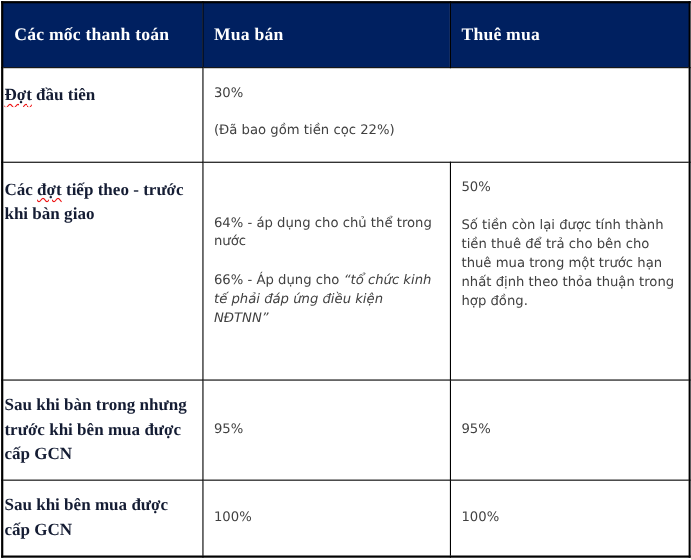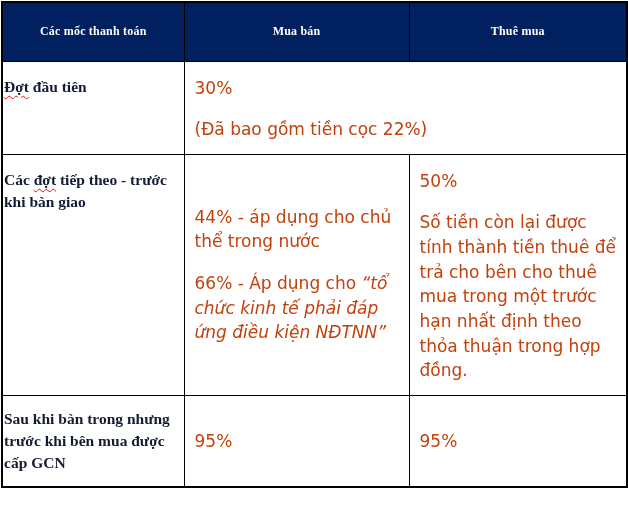--- a/index.html
+++ b/index.html
@@ -18,38 +18,38 @@
   th, td {
     border: 1px solid #000000;
     padding: 12px 10px;
     box-sizing: border-box;
   }
   th {
     background: #002060;
     color: #ffffff;
     font-family: "Liberation Serif", "DejaVu Serif", serif;
     font-weight: bold;
-    font-size: 12px;
-    text-align: center;
+    font-size: 16px;
+    text-align: left;
     vertical-align: middle;
     height: 59px;
     letter-spacing: 0.2px;
   }
   td.label-cell {
     font-family: "Liberation Serif", "DejaVu Serif", serif;
     font-weight: bold;
     font-size: 15.5px;
     color: #141c33;
     line-height: 1.42;
     padding-left: 1px;
     padding-right: 6px;
   }
   td.body-cell {
-    font-size: 17px;
-    color: #c2410c;
+    font-size: 12px;
+    color: #404040;
     line-height: 1.45;
   }
   .v-top { vertical-align: top; padding-top: 14px; }
   .v-mid { vertical-align: middle; }
   td p { margin: 0 0 17px 0; }
   td p:last-child { margin-bottom: 0; }
   .sq {
     text-decoration: underline;
     text-decoration-style: wavy;
     text-decoration-color: #ee1111;
@@ -86,33 +86,42 @@
       <td class="body-cell v-top" colspan="2">
         <p>30%</p>
         <p>(Đã bao gồm tiền cọc 22%)</p>
       </td>
     </tr>
     <tr class="r2">
       <td class="label-cell v-top">
         <span>Các </span><span class="sq">đợt</span><span> tiếp theo - trước khi bàn giao</span>
       </td>
       <td class="body-cell v-mid">
-        <p>44% - áp dụng cho chủ thể trong nước</p>
+        <p>64% - áp dụng cho chủ thể trong nước</p>
         <p>
           <span>66% - Áp dụng cho </span><span class="it">“tổ chức kinh tế phải đáp ứng điều kiện NĐTNN”</span>
         </p>
       </td>
       <td class="body-cell v-top">
         <p>50%</p>
         <p>Số tiền còn lại được tính thành tiền thuê để trả cho bên cho thuê mua trong một trước hạn nhất định theo thỏa thuận trong hợp đồng.</p>
       </td>
     </tr>
     <tr class="r3">
       <td class="label-cell v-mid">Sau khi bàn trong nhưng trước khi bên mua được cấp GCN</td>
       <td class="body-cell v-mid">
         <p>95%</p>
       </td>
       <td class="body-cell v-mid">
         <p>95%</p>
       </td>
     </tr>
+    <tr class="r4">
+      <td class="label-cell v-mid">Sau khi bên mua được cấp GCN</td>
+      <td class="body-cell v-mid">
+        <p>100%</p>
+      </td>
+      <td class="body-cell v-mid">
+        <p>100%</p>
+      </td>
+    </tr>
   </tbody>
 </table>
 
 </body></html>

